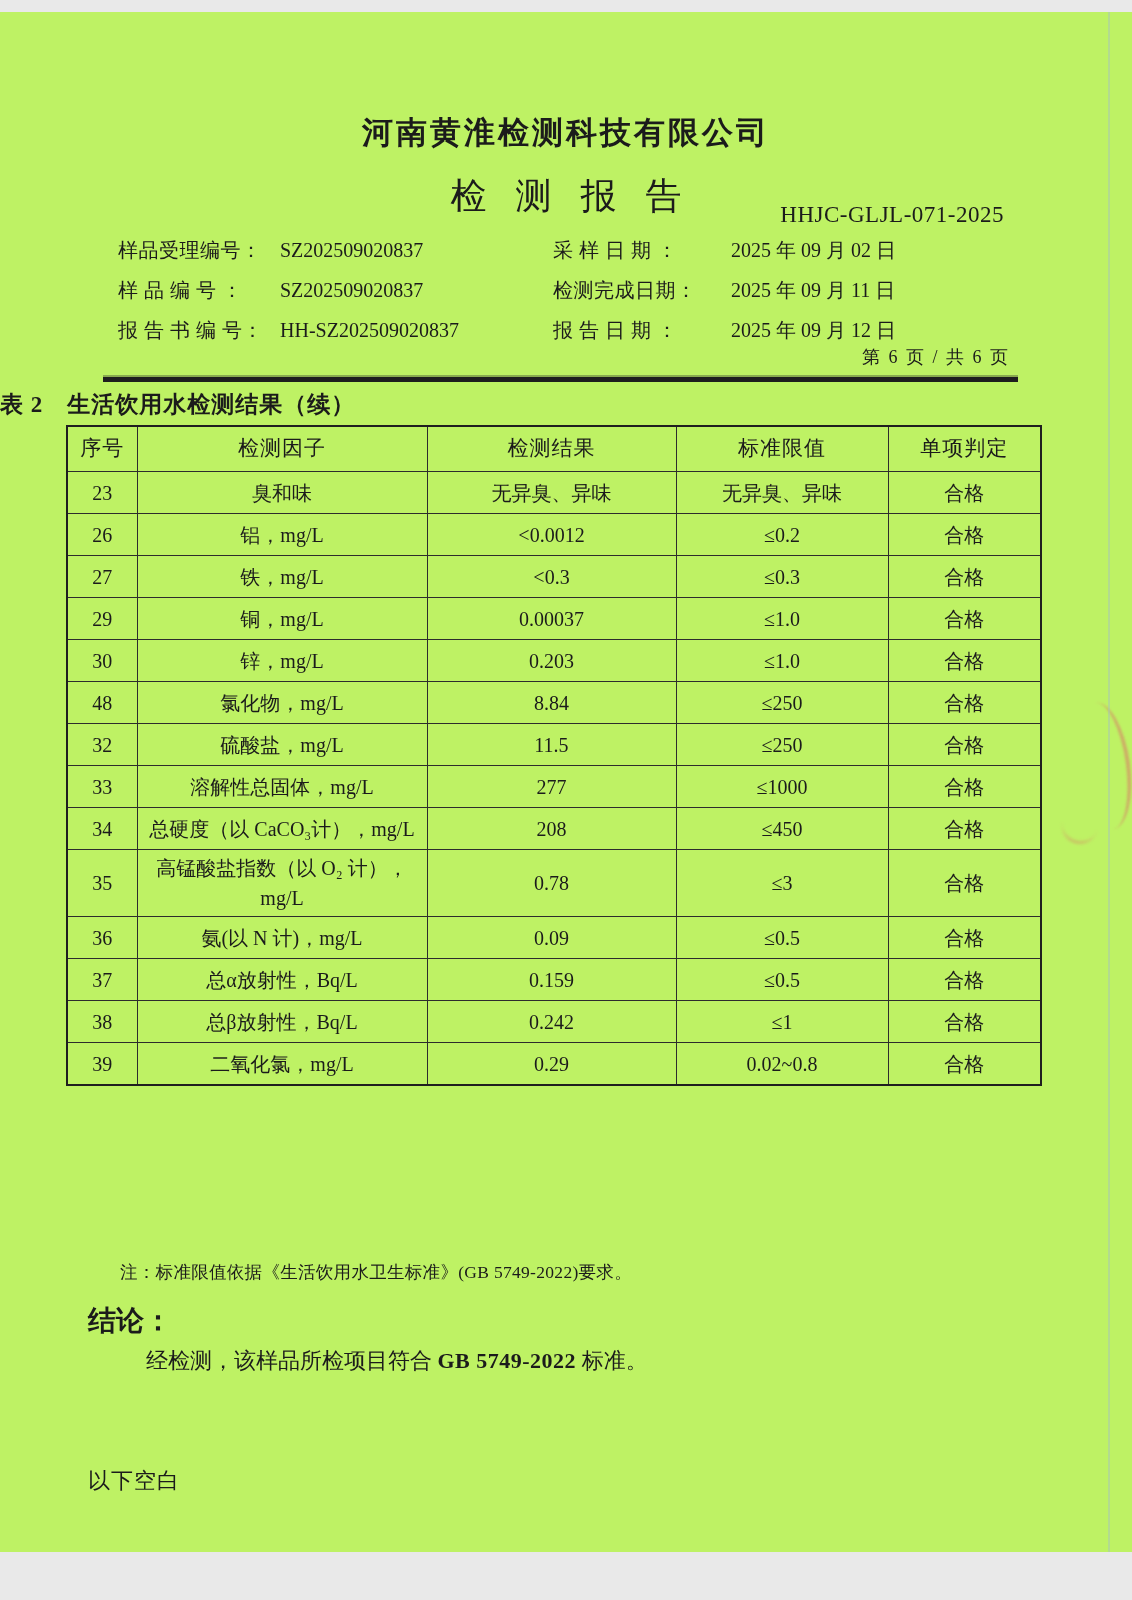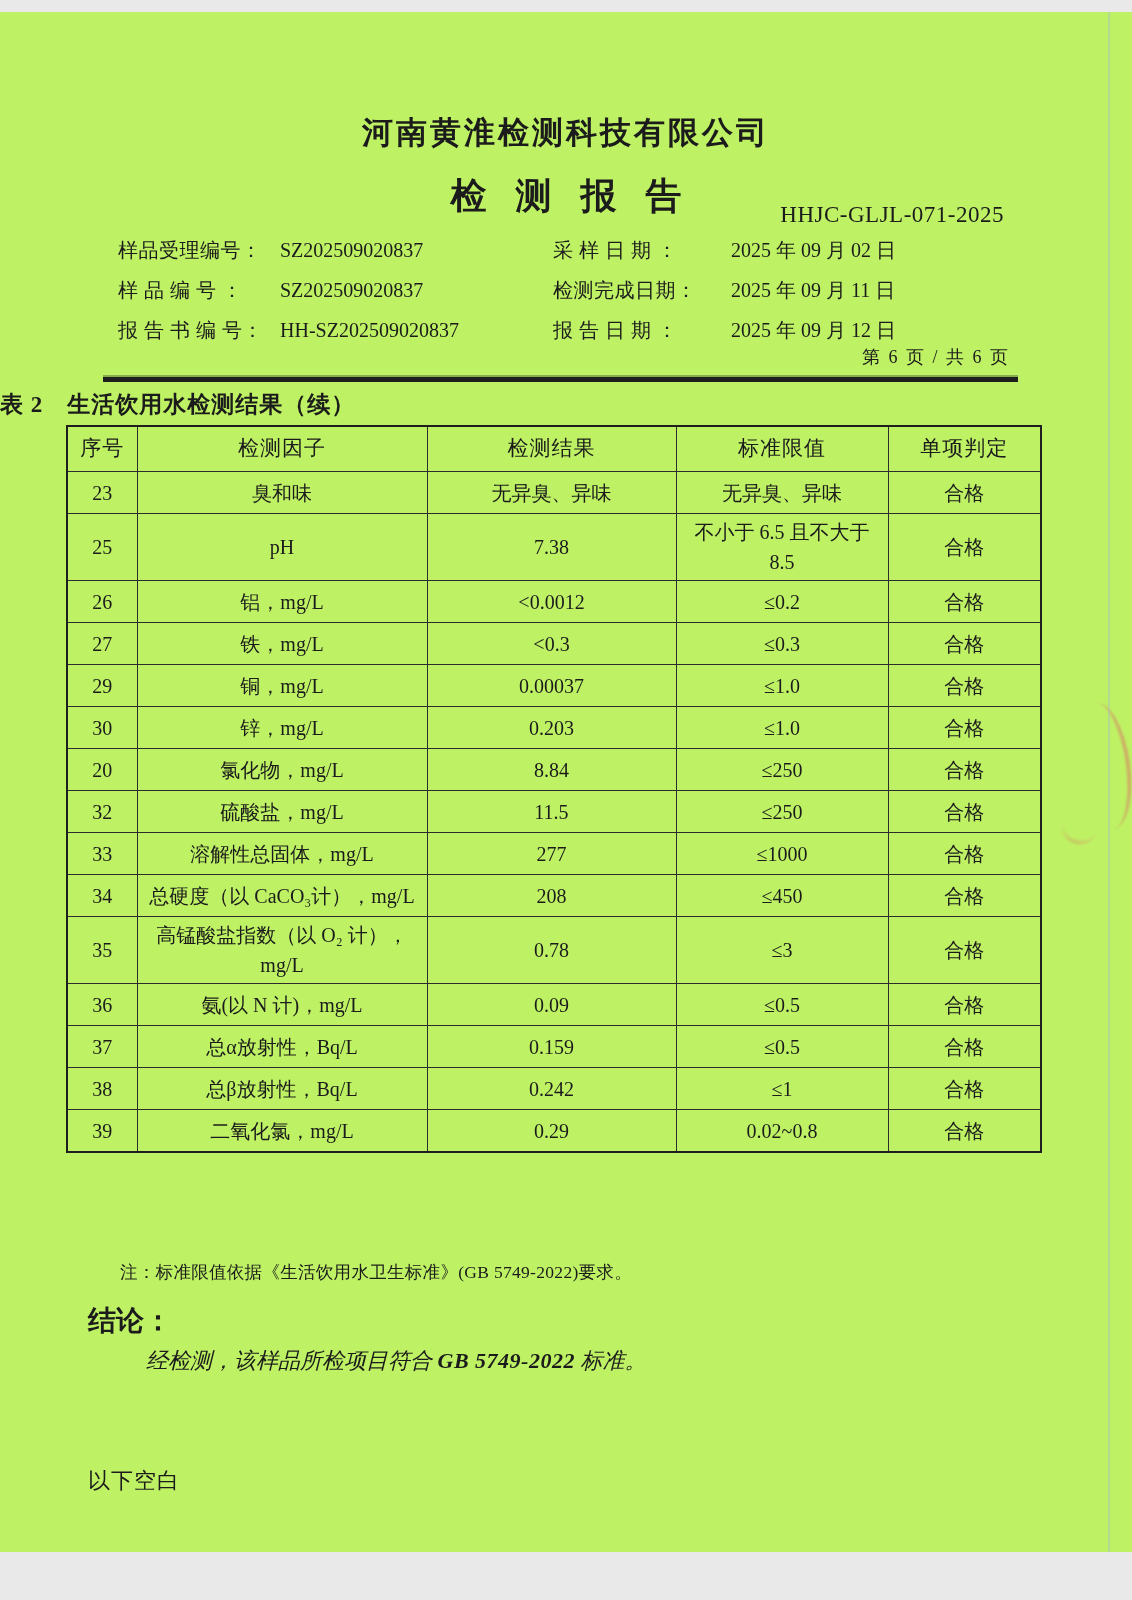--- a/index.html
+++ b/index.html
@@ -7,21 +7,21 @@
     position:relative; width:1132px; height:1540px; margin:12px auto;
     background:#bef264; color:#1b1b1b; overflow:hidden;
     font-family:"Liberation Serif","DejaVu Serif",serif;
   }
   .company {
     position:absolute; top:100px; left:0; width:100%;
     text-align:center; font-size:31px; font-weight:bold; letter-spacing:3px;
   }
   .report-title {
     position:absolute; top:160px; left:0; width:100%;
-    text-align:center; font-size:36px; font-weight:bold; letter-spacing:10px;
+    text-align:center; font-size:36px; font-weight:normal; letter-spacing:10px;
     text-indent:10px; margin:0;
   }
   .report-code {
     position:absolute; top:190px; right:128px; font-size:23px; letter-spacing:0.5px;
   }
   .info-grid {
     position:absolute; top:218px; left:118px; right:60px;
     display:grid; grid-template-columns:162px 273px 178px auto;
     grid-auto-rows:40px; align-items:center; font-size:20px;
   }
@@ -49,21 +49,21 @@
   }
   table.results th { height:38px; font-size:21px; letter-spacing:1px; }
   table.results td { height:35px; font-size:20px; }
   .note {
     position:absolute; top:1248px; left:120px; font-size:17.5px; letter-spacing:0.3px;
   }
   .conclusion-heading {
     position:absolute; top:1290px; left:88px; font-size:28px; font-weight:bold;
   }
   .conclusion-text {
-    position:absolute; top:1334px; left:146px; font-size:22px;font-style:italic;
+    position:absolute; top:1334px; left:146px; font-size:22px;
   }
   .conclusion-text .std { font-weight:bold; letter-spacing:0.5px; }
   .below-blank {
     position:absolute; top:1454px; left:88px; font-size:22px; letter-spacing:1px;
   }
   
   .seal-mark {
     position:absolute; top:690px; left:1078px; width:48px; height:128px;
     border:none; border-right:4px solid rgba(228,72,104,0.40);
     border-radius:50%; transform:rotate(-8deg);
@@ -131,27 +131,20 @@
     </thead>
     <tbody>
         <tr>
       <td>23</td>
       <td>臭和味</td>
       <td>无异臭、异味</td>
       <td>无异臭、异味</td>
       <td>合格</td>
     </tr>
         <tr>
-      <td>25</td>
-      <td>pH</td>
-      <td>7.38</td>
-      <td>不小于 6.5 且不大于 8.5</td>
-      <td>合格</td>
-    </tr>
-        <tr>
       <td>26</td>
       <td>铝，mg/L</td>
       <td>&lt;0.0012</td>
       <td>≤0.2</td>
       <td>合格</td>
     </tr>
         <tr>
       <td>27</td>
       <td>铁，mg/L</td>
       <td>&lt;0.3</td>
@@ -166,21 +159,21 @@
       <td>合格</td>
     </tr>
         <tr>
       <td>30</td>
       <td>锌，mg/L</td>
       <td>0.203</td>
       <td>≤1.0</td>
       <td>合格</td>
     </tr>
         <tr>
-      <td>20</td>
+      <td>48</td>
       <td>氯化物，mg/L</td>
       <td>8.84</td>
       <td>≤250</td>
       <td>合格</td>
     </tr>
         <tr>
       <td>32</td>
       <td>硫酸盐，mg/L</td>
       <td>11.5</td>
       <td>≤250</td>

